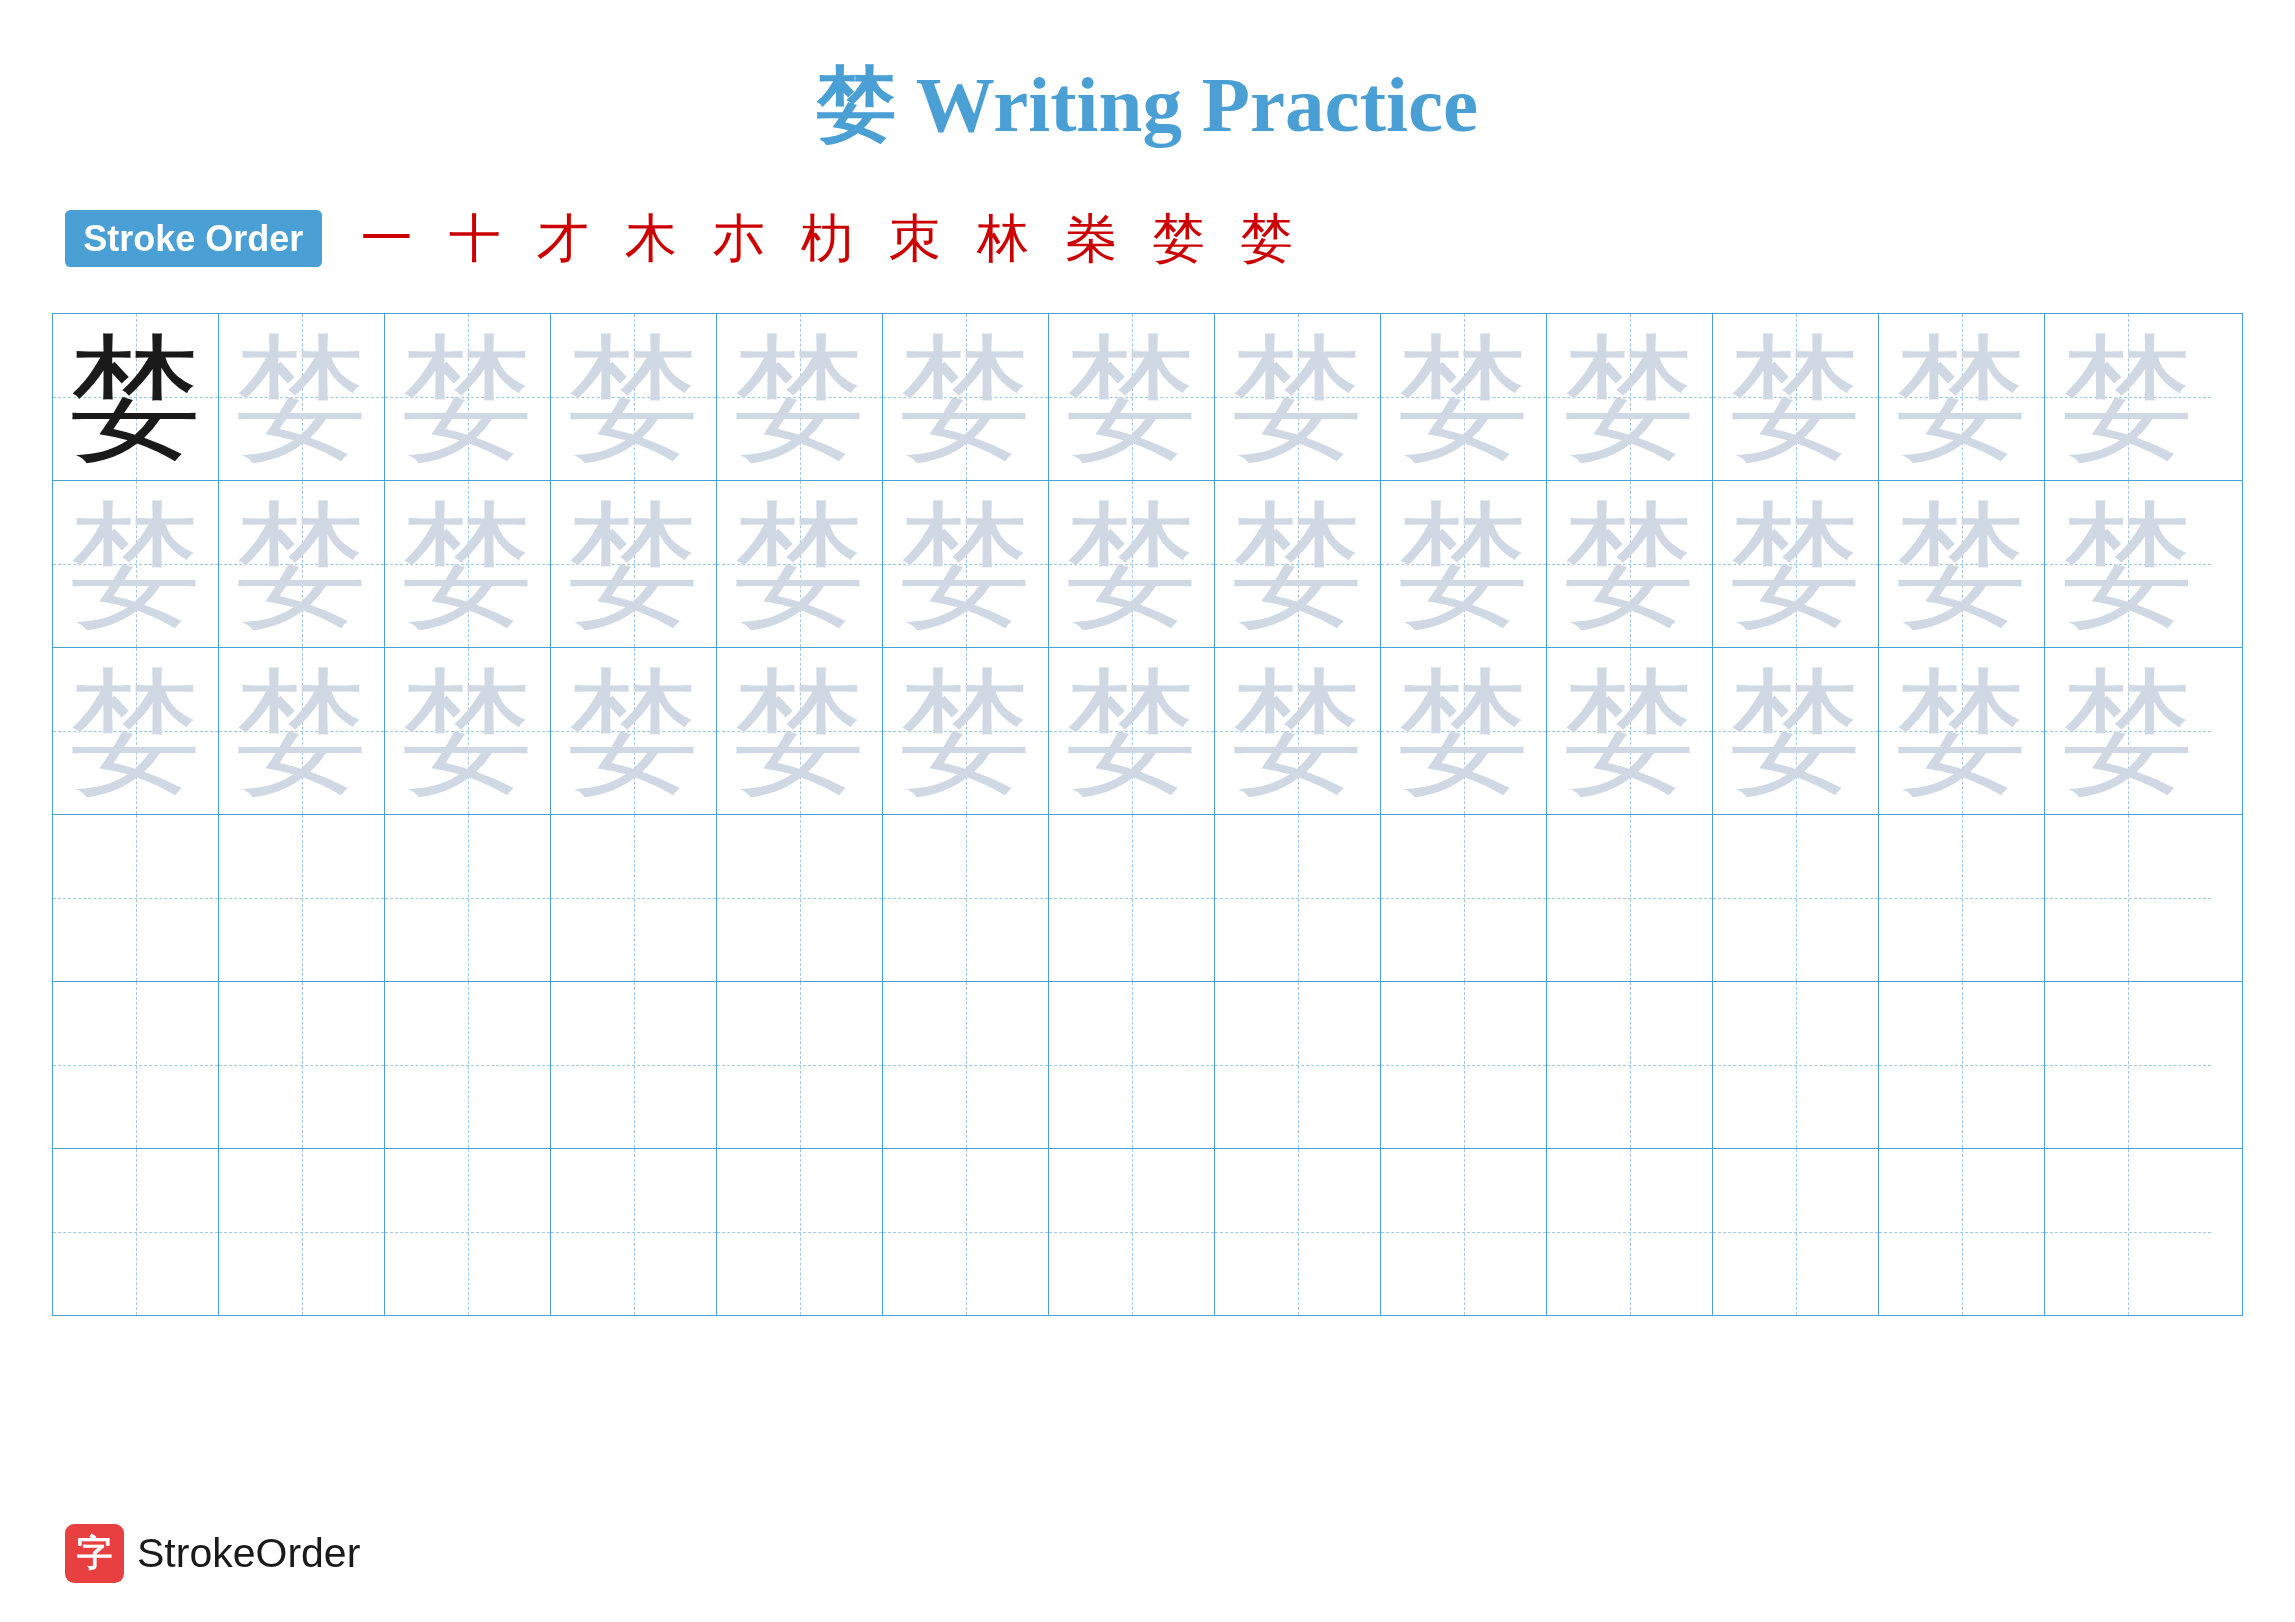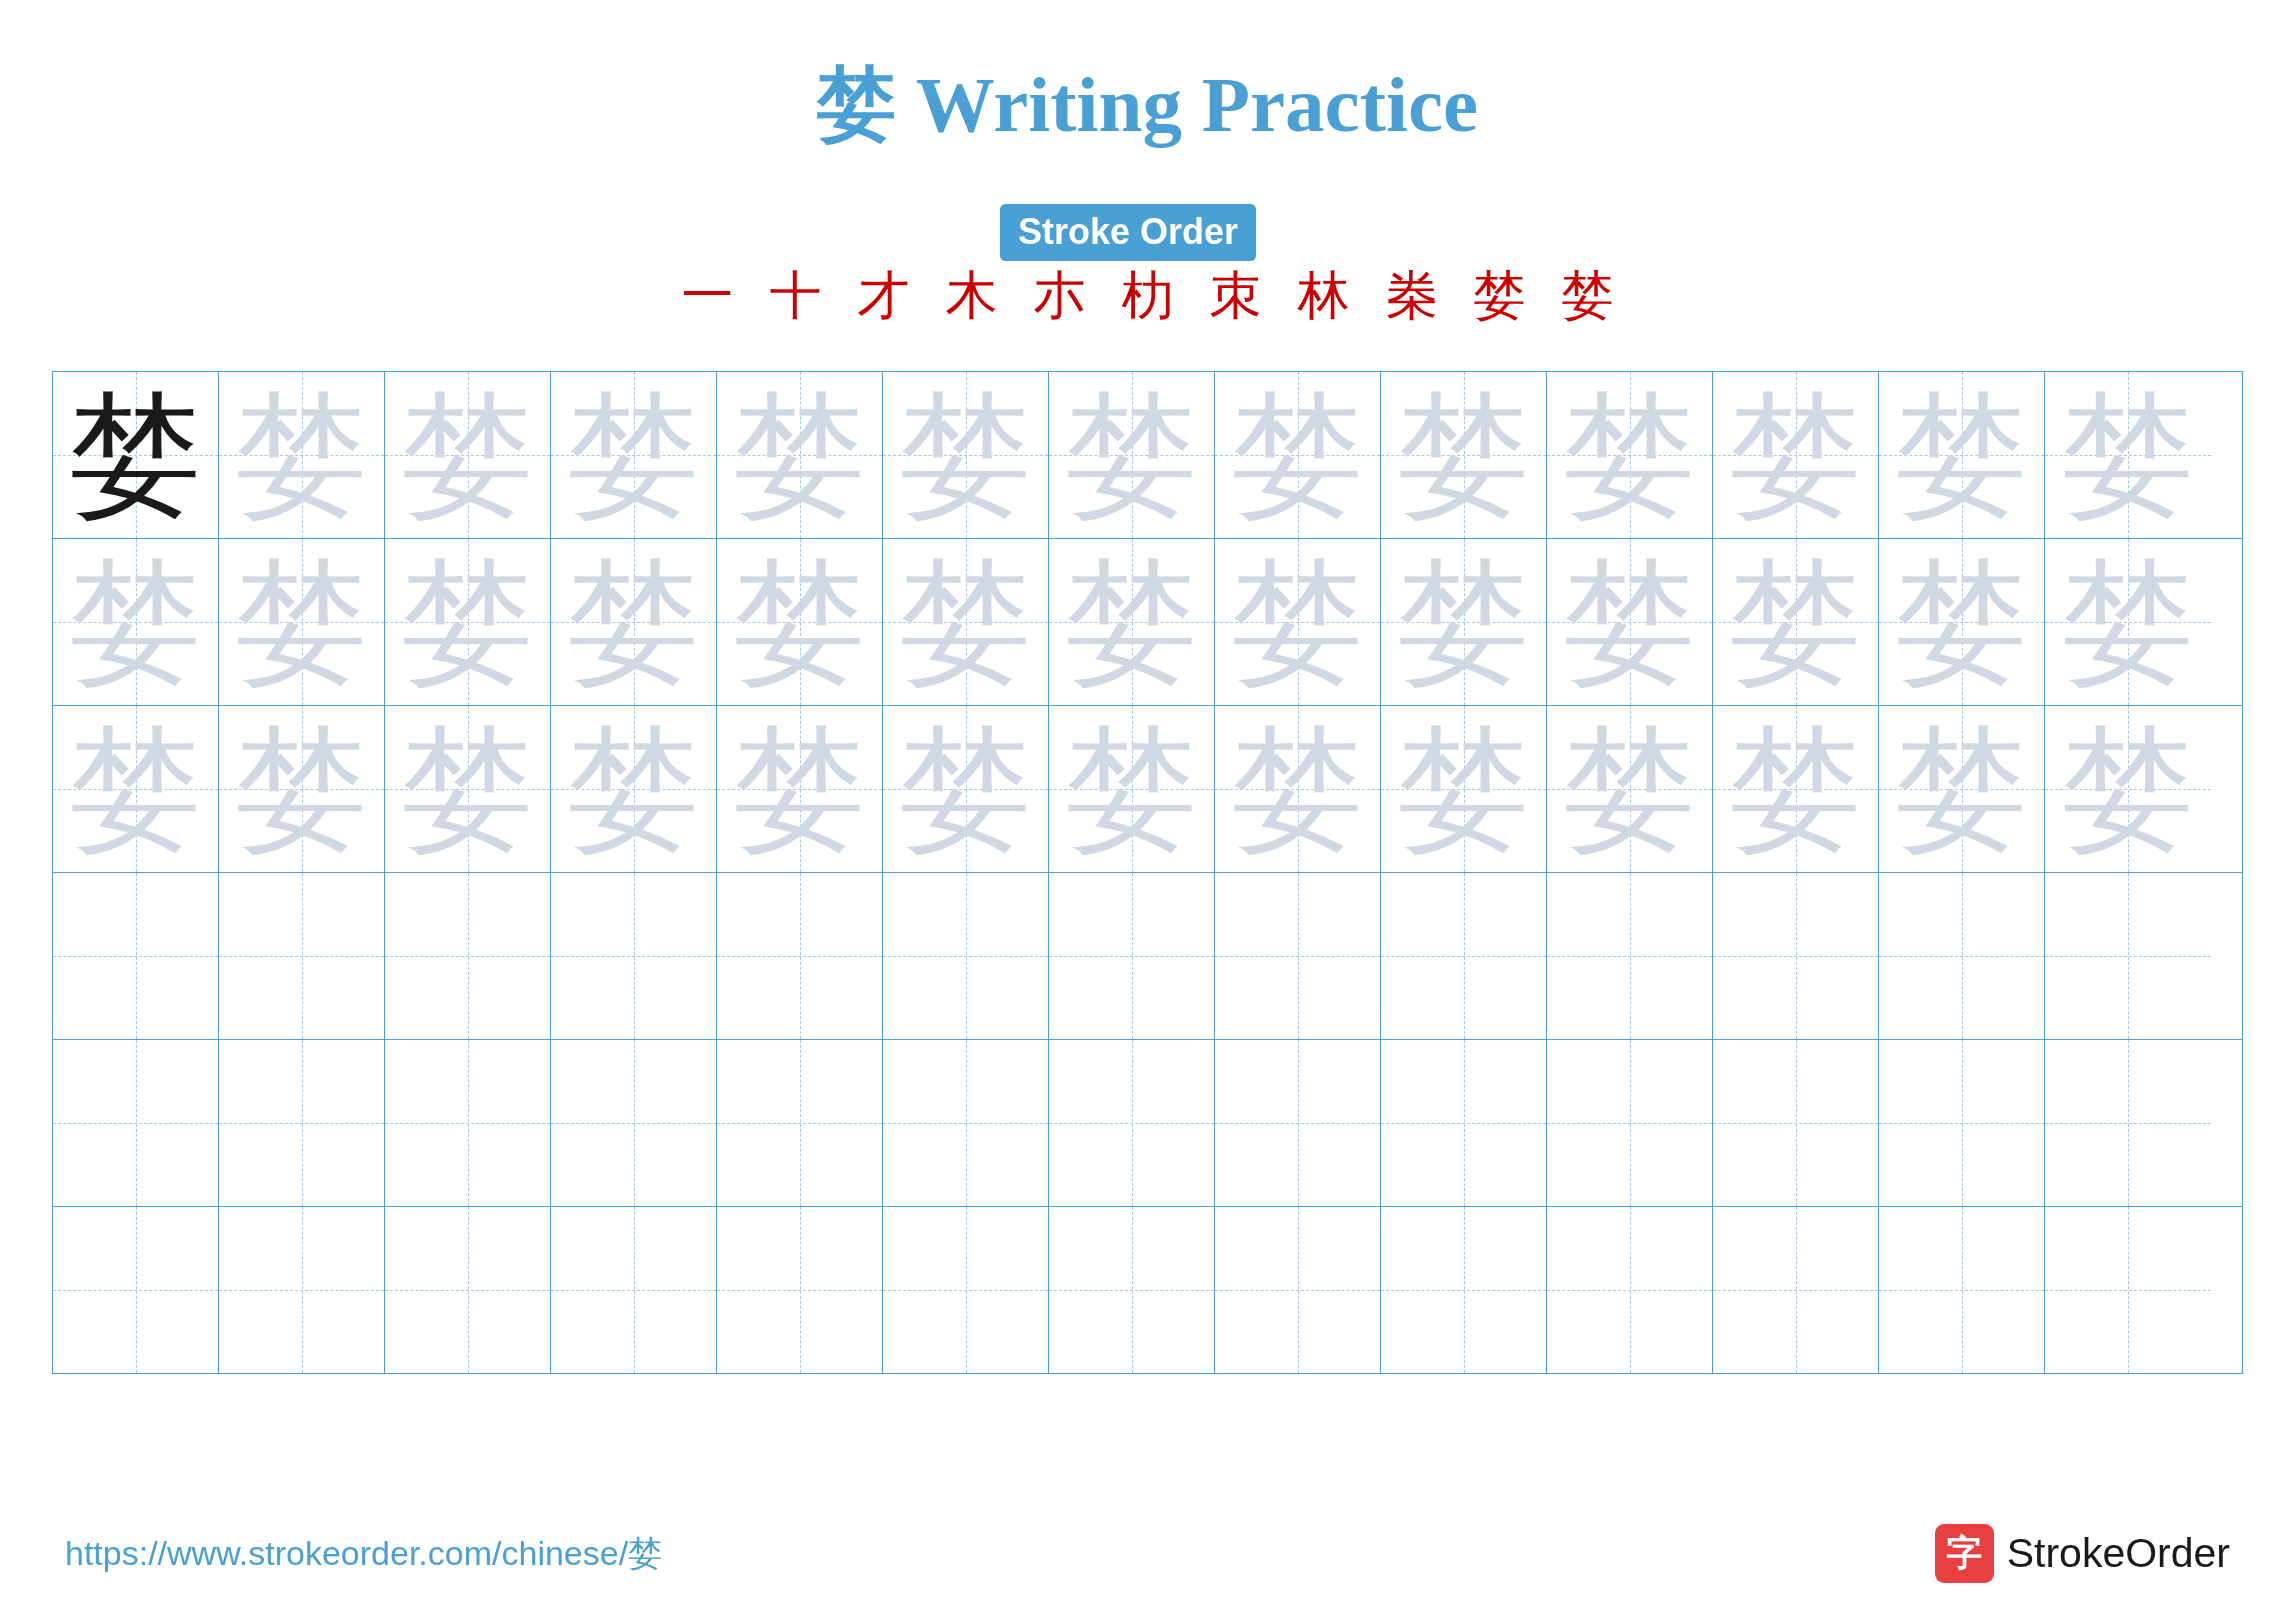--- a/index.html
+++ b/index.html
@@ -24,21 +24,20 @@
       color: #4a9fd4;
       font-family: Liberation Serif, serif;
     }
 
     
     .stroke-order-row {
       display: flex;
       align-items: center;
       padding: 19.6px 65px 33px 65px;
       gap: 0px;
-      flex-direction: column;
     }
     .stroke-order-badge {
       background: #4a9fd4;
       color: white;
       font-size: 36px;
       font-weight: bold;
       padding: 7.9px 18.3px;
       border-radius: 5.2px;
       margin-right: 39px;
       white-space: nowrap;
@@ -352,19 +351,18 @@
     <div class="grid-cell"></div>
     <div class="grid-cell"></div>
     <div class="grid-cell"></div>
     <div class="grid-cell"></div>
     <div class="grid-cell"></div>
     <div class="grid-cell"></div>
   </div>
 </div>
 
 <div class="footer">
-  <a class="footer-url" href="#">https://www.strokeorder.com/chinese/婪</a>
   <div class="footer-logo">
     <div class="logo-icon">字</div>
     <span class="logo-text">StrokeOrder</span>
   </div>
 </div>
 
 
 </body></html>

